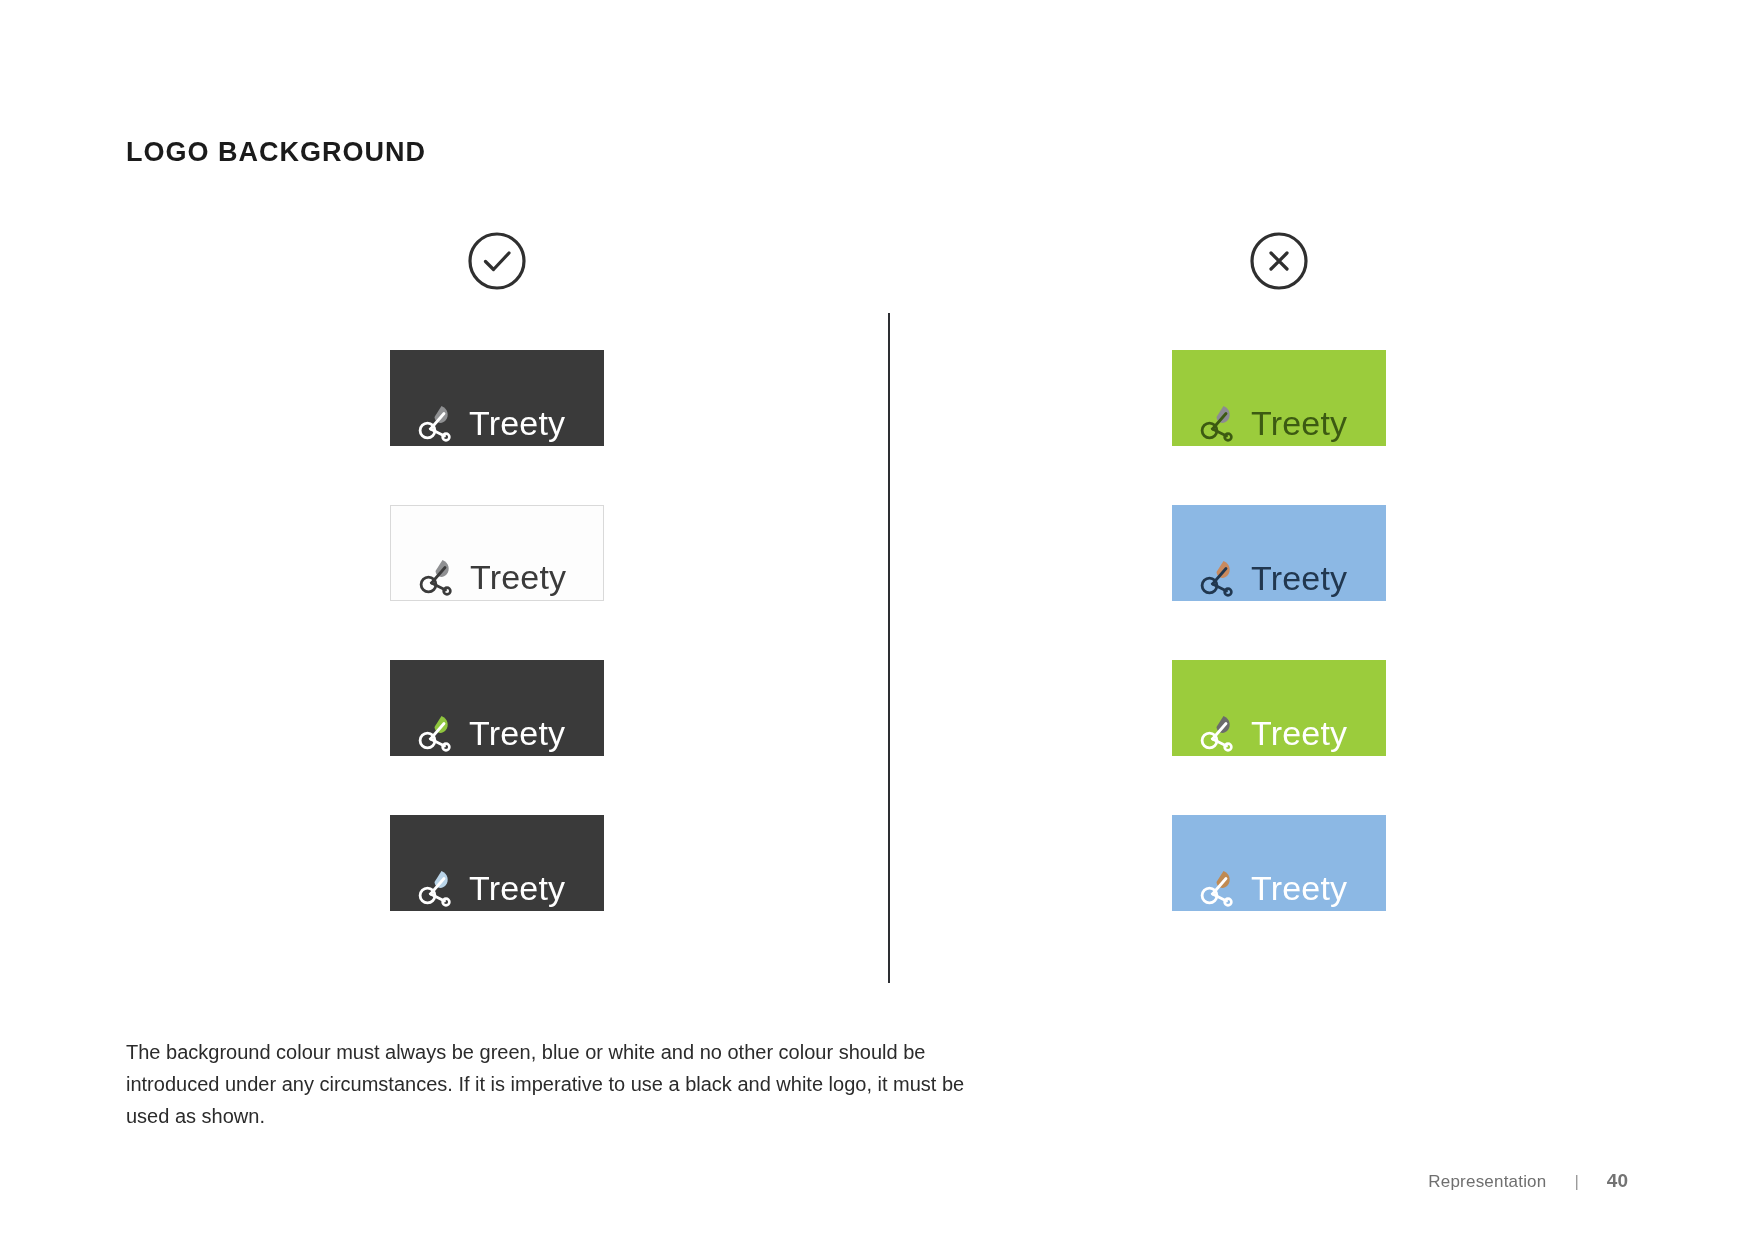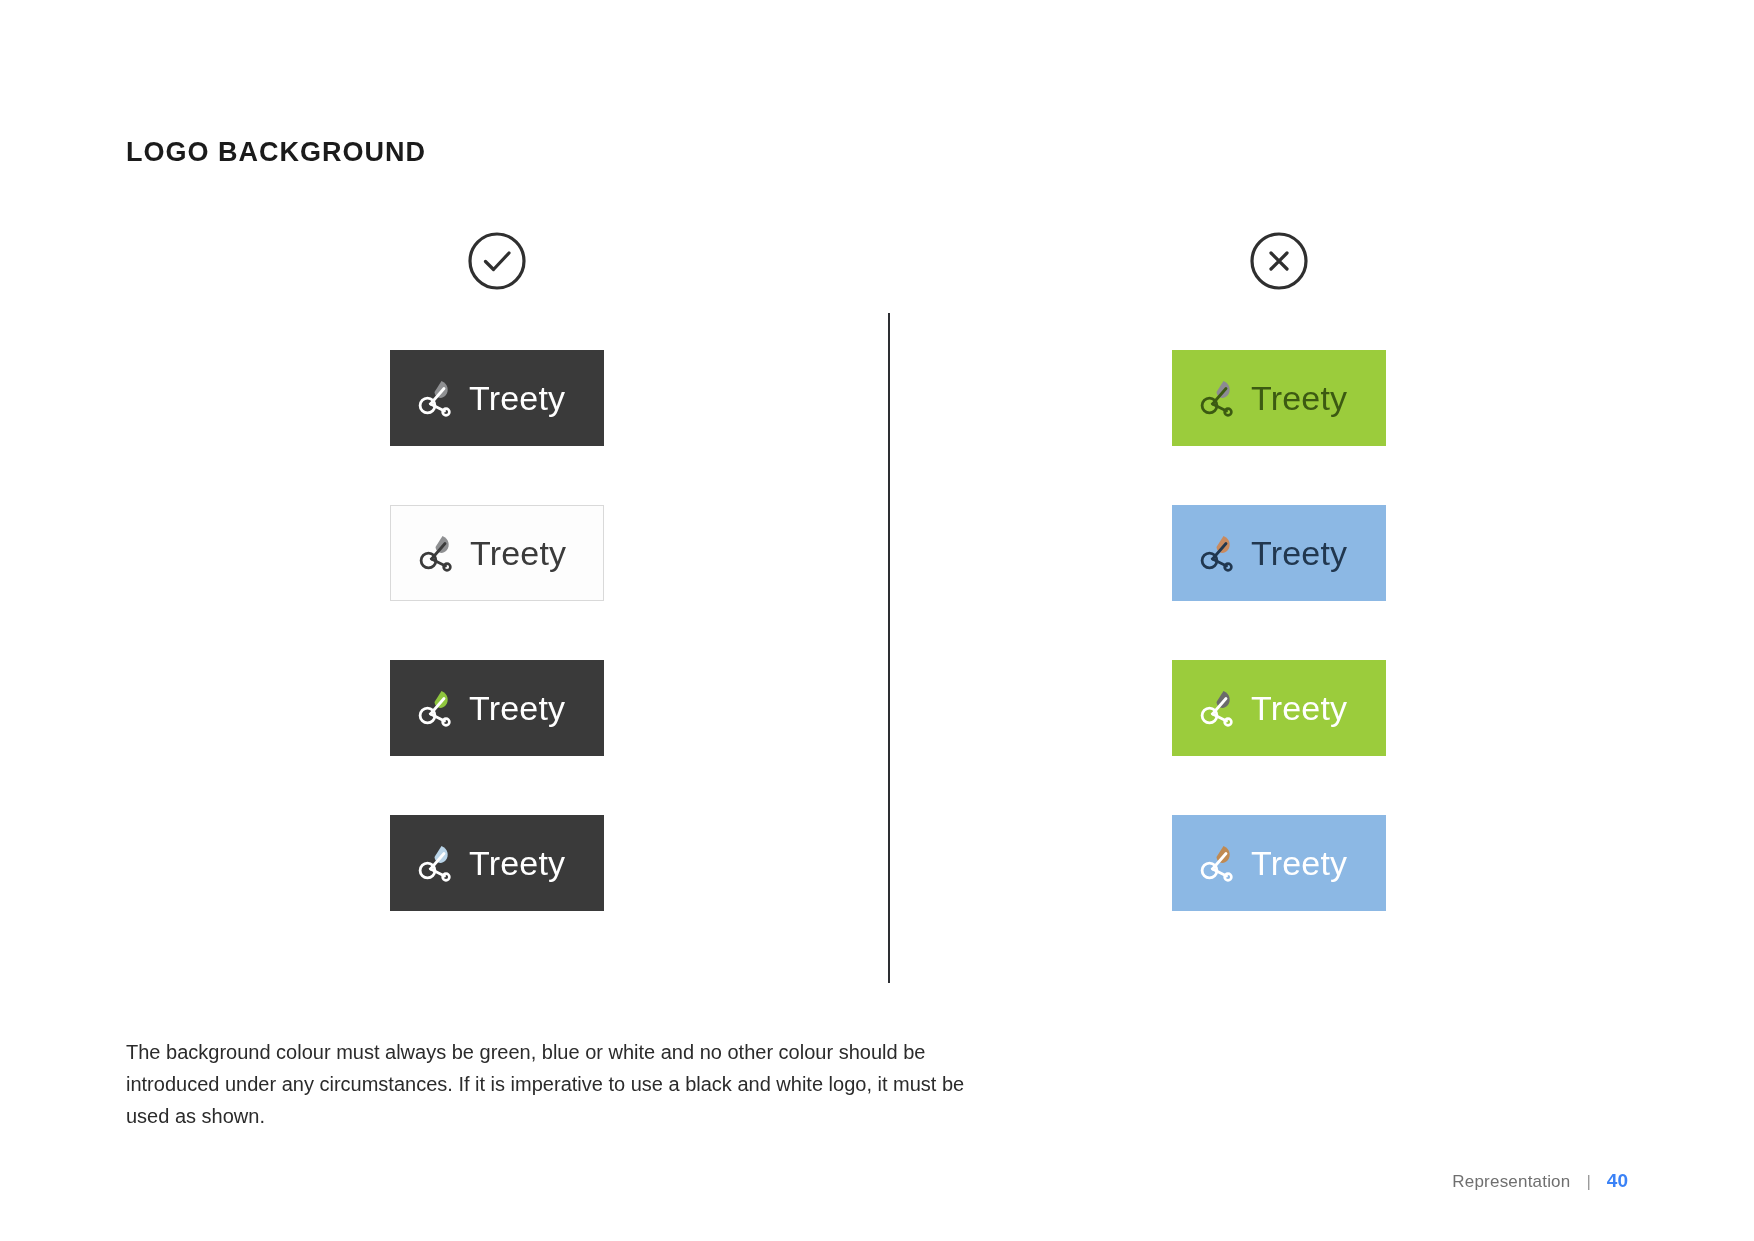--- a/index.html
+++ b/index.html
@@ -62,21 +62,21 @@
 
   
   .card-stack {
     margin-top: 50px;
   }
   .logo-card {
     width: 214px;
     height: 96px;
     margin-bottom: 59px;
     display: flex;
-    align-items: center;
+    align-items: flex-end;
     box-sizing: border-box;
     padding-left: 24px;
     position: relative;
   }
   .logo-card:last-child { margin-bottom: 0; }
 
   .bg-dark  { background: #3a3a3a; }
   .bg-white { background: #fdfdfd; border: 1px solid #d9d9d9; }
   .bg-green { background: #9bcc3c; }
   .bg-blue  { background: #8cb8e4; }
@@ -111,26 +111,26 @@
   }
   .body-copy p { margin: 0; }
 
   
   .footer {
     position: absolute;
     right: 126px;
     top: 1170px;
     display: flex;
     align-items: baseline;
-    gap: 16px;
+    gap: 28px;
     font-size: 17px;
   }
   .footer-label { color: #6f6f6f; letter-spacing: 0.2px; }
   .footer-sep   { color: #9a9a9a; }
-  .footer-page  { color: #3b82f6; font-weight: 700; font-size: 19px; }
+  .footer-page  { color: #737373; font-weight: 700; font-size: 19px; }
 </style>
 </head>
 <body>
 
 <div class="page">
 
   <div class="page-title">LOGO BACKGROUND</div>
 
   <div class="col col-good">
     <div class="col-head">

